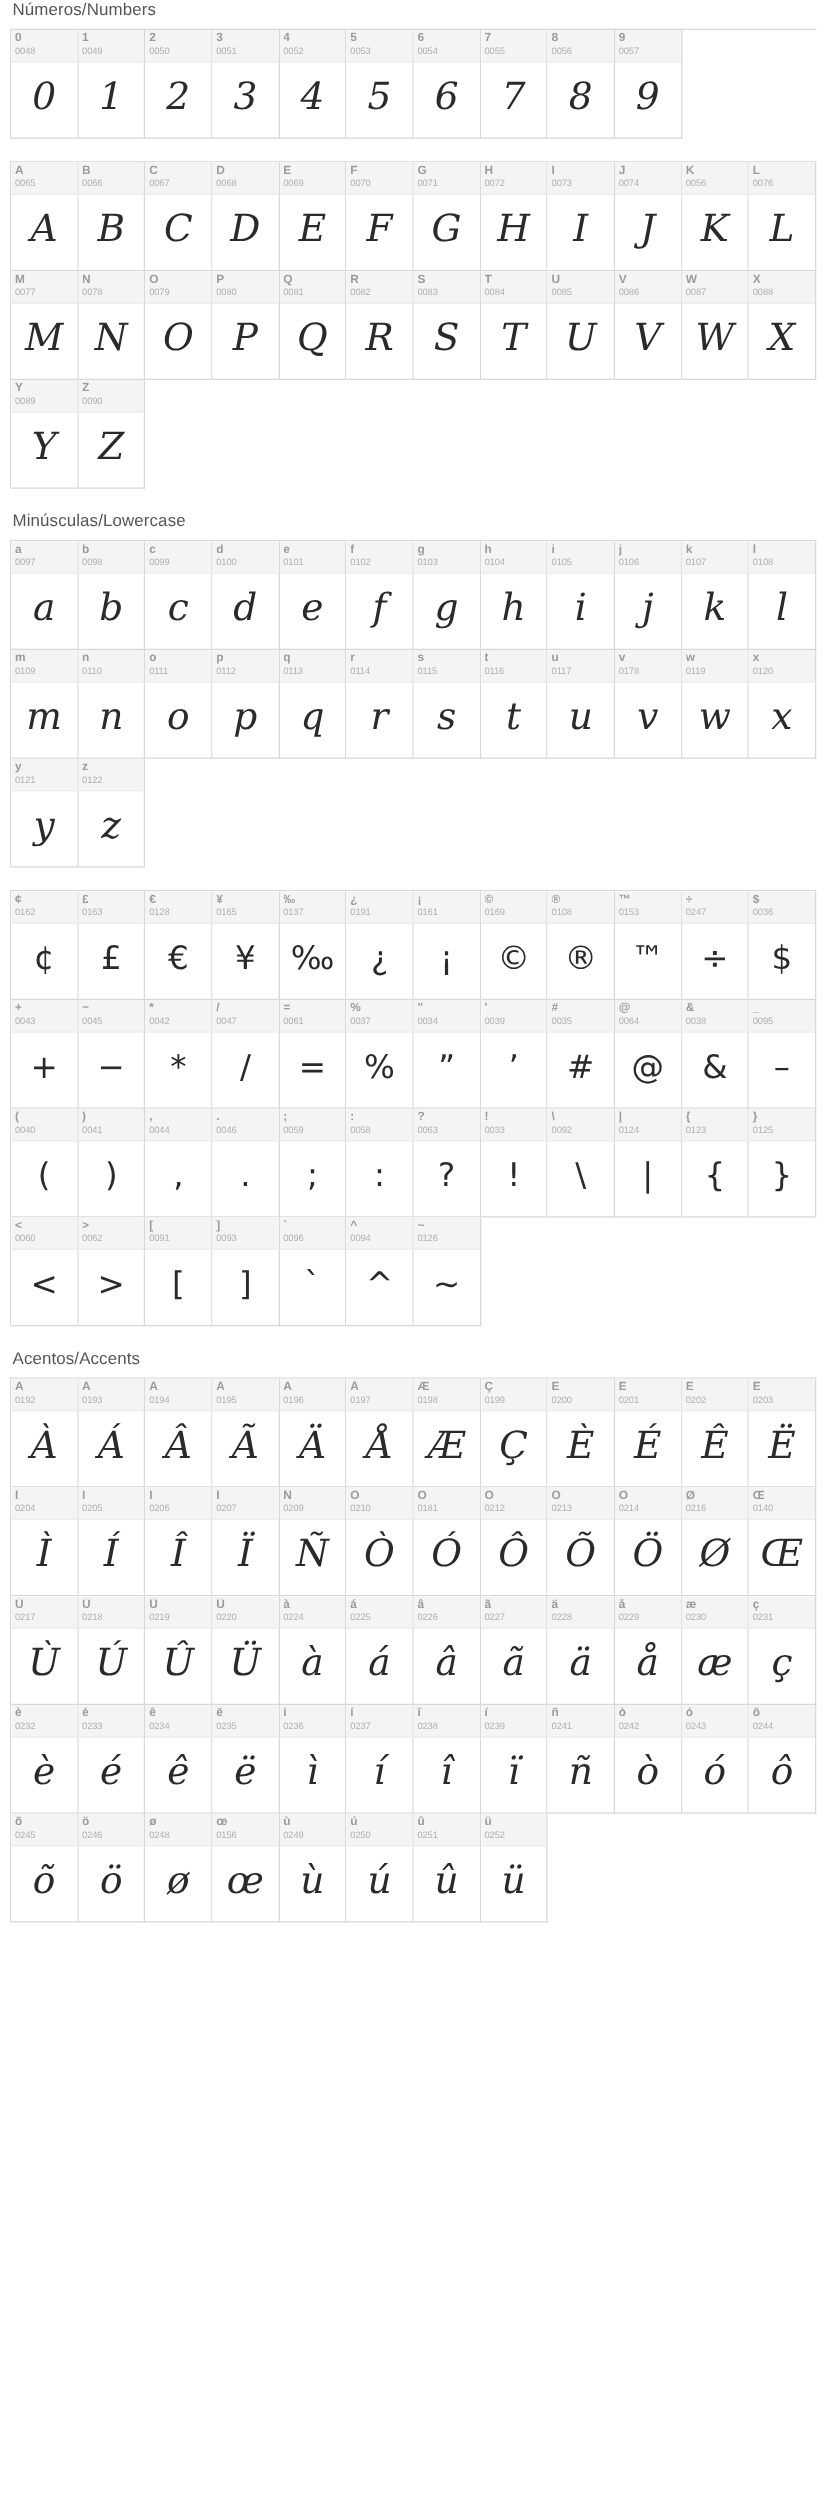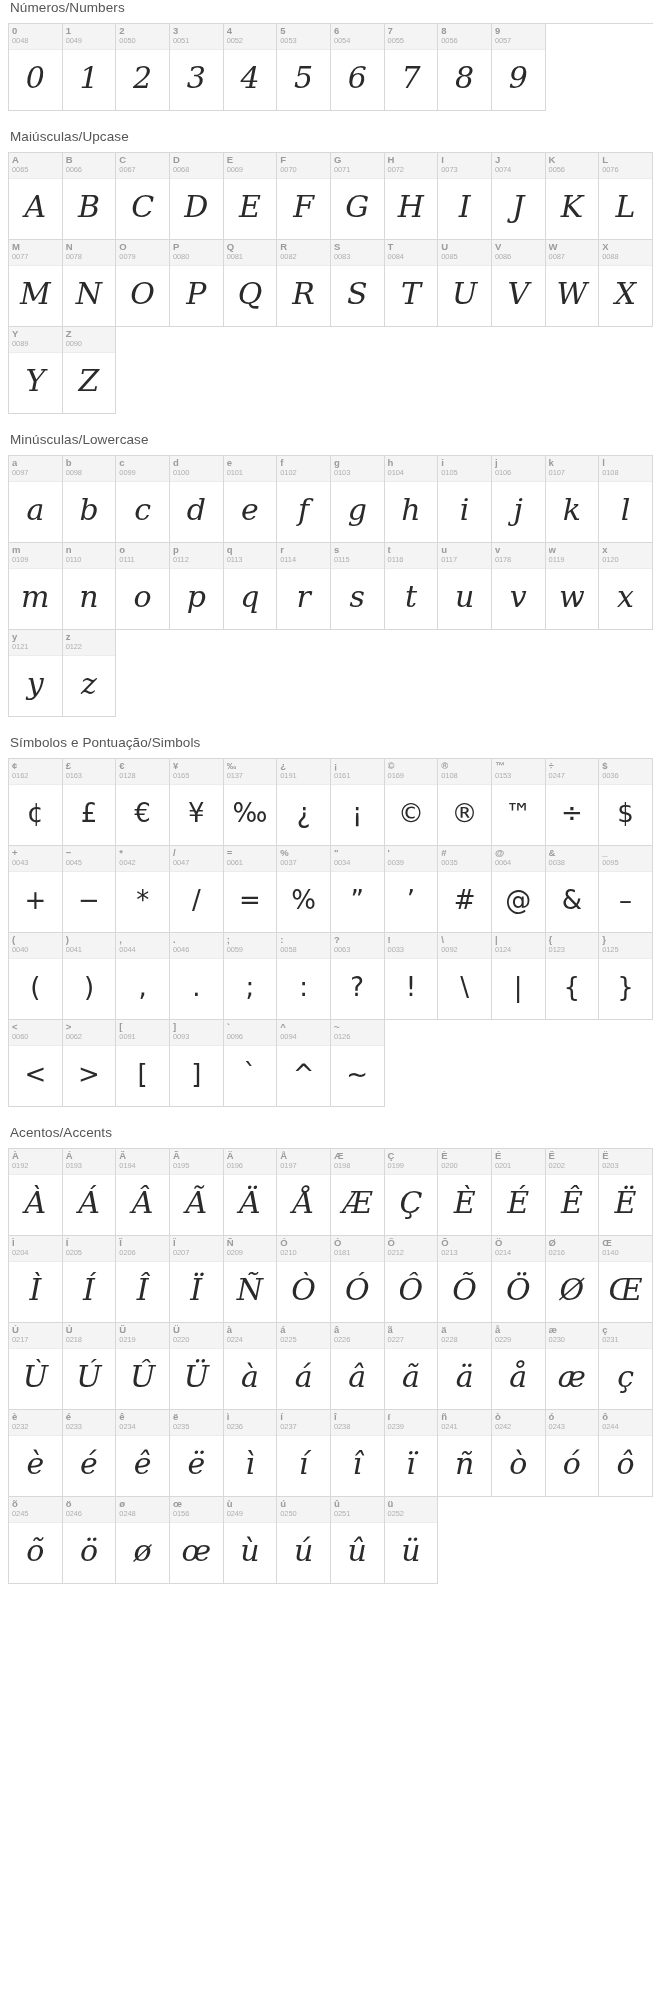--- a/index.html
+++ b/index.html
@@ -156,21 +156,20 @@
           <div class="glyph-cell">
             <div class="glyph-head">
               <span class="glyph-char-label">9</span>
               <span class="glyph-code">0057</span>
             </div>
             <div class="glyph-body">9</div>
           </div>
         </div>
       </div>
       <div class="section">
-        <div class="section-title">Maiúsculas/Upcase</div>
         <div class="glyph-grid">
           <div class="glyph-cell">
             <div class="glyph-head">
               <span class="glyph-char-label">A</span>
               <span class="glyph-code">0065</span>
             </div>
             <div class="glyph-body">A</div>
           </div>
           <div class="glyph-cell">
             <div class="glyph-head">
@@ -530,21 +529,20 @@
           <div class="glyph-cell">
             <div class="glyph-head">
               <span class="glyph-char-label">z</span>
               <span class="glyph-code">0122</span>
             </div>
             <div class="glyph-body">z</div>
           </div>
         </div>
       </div>
       <div class="section">
-        <div class="section-title">Símbolos e Pontuação/Simbols</div>
         <div class="glyph-grid">
           <div class="glyph-cell">
             <div class="glyph-head">
               <span class="glyph-char-label">¢</span>
               <span class="glyph-code">0162</span>
             </div>
             <div class="glyph-body sym">¢</div>
           </div>
           <div class="glyph-cell">
             <div class="glyph-head">

